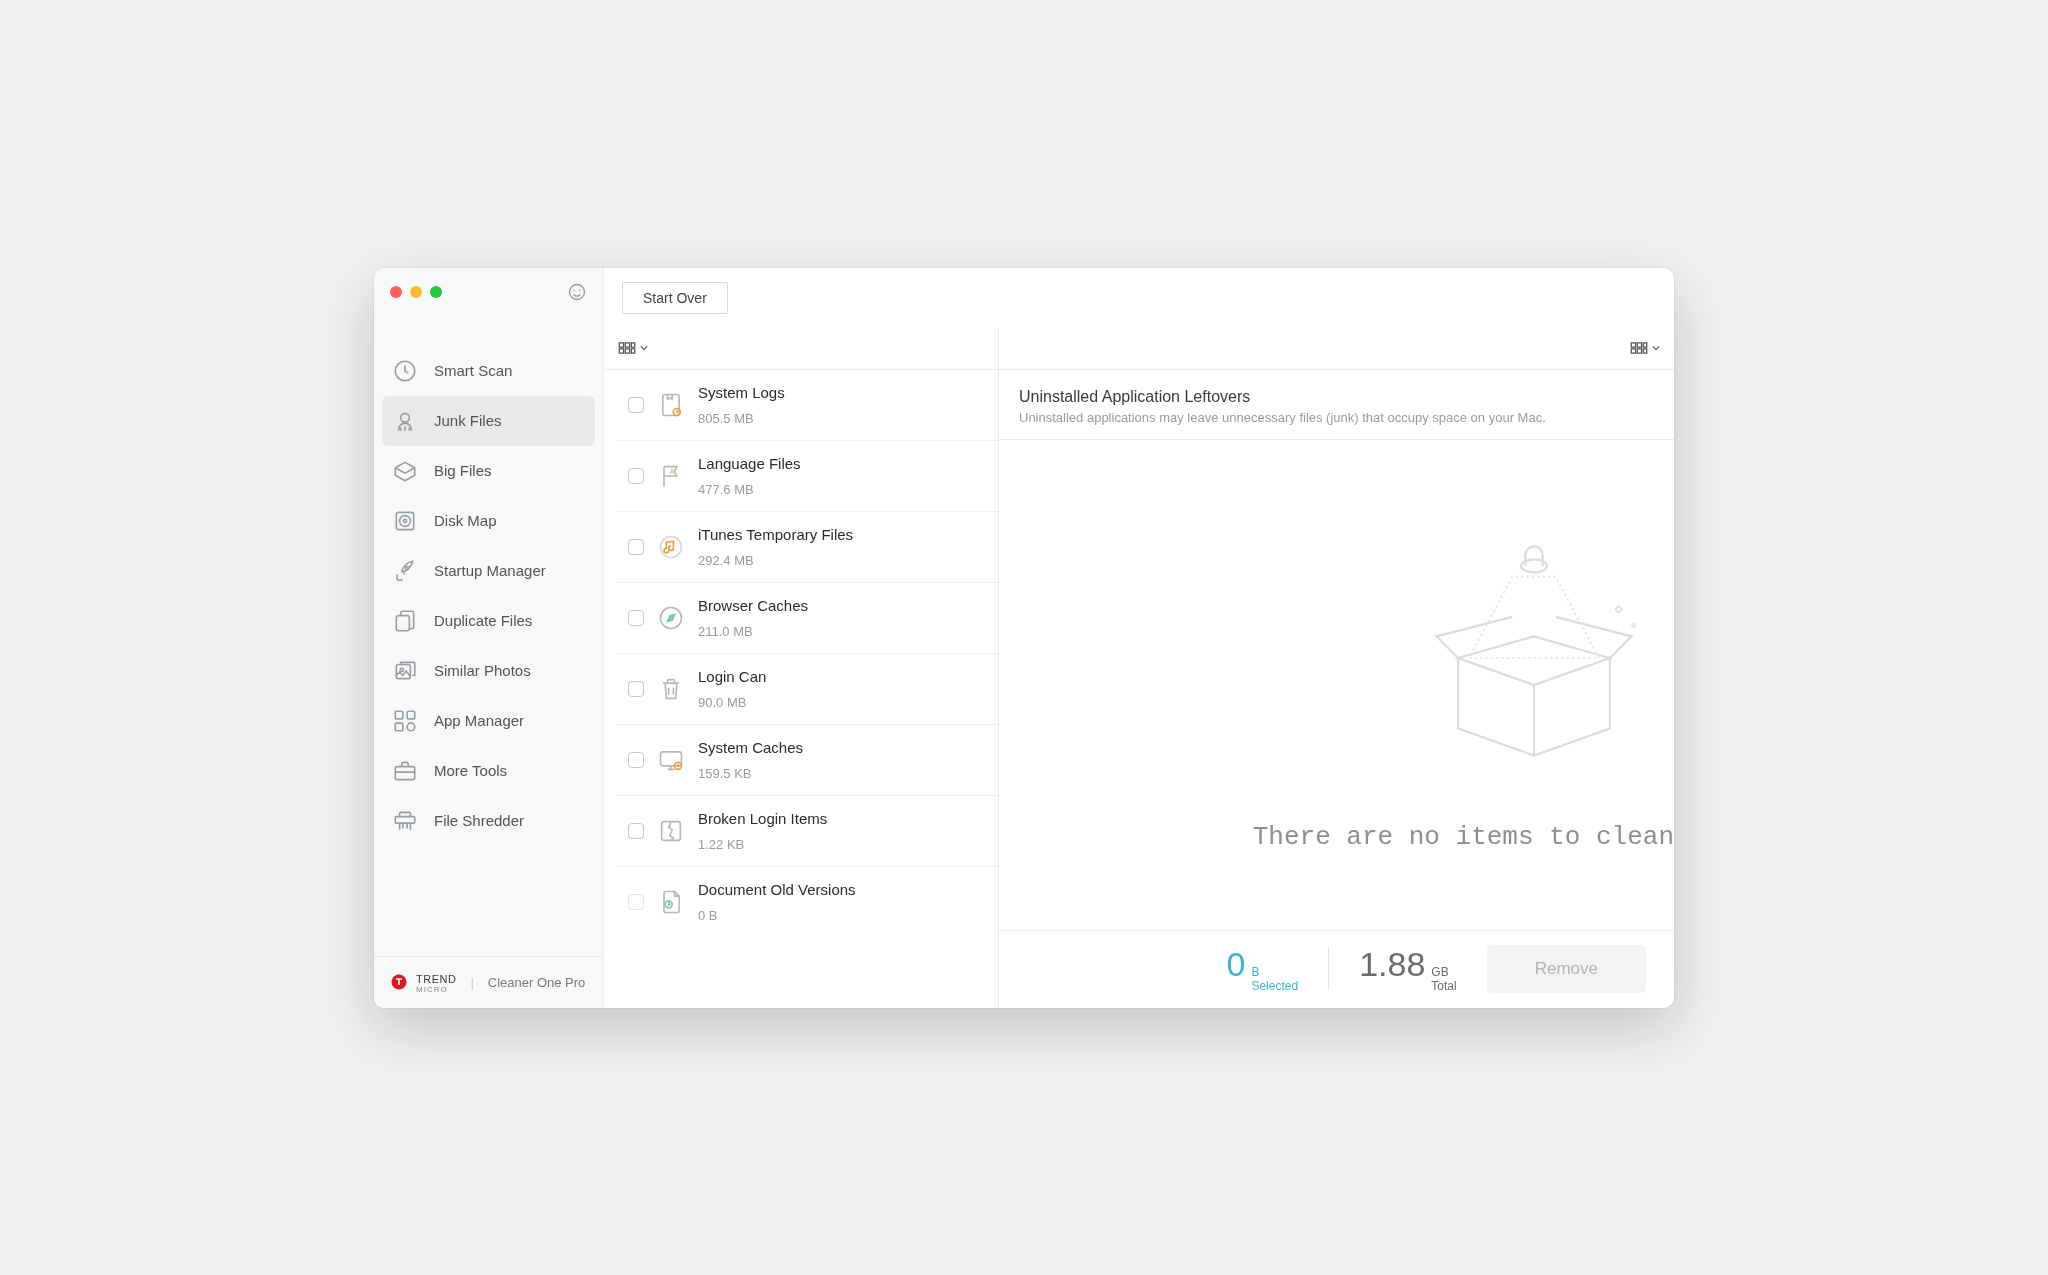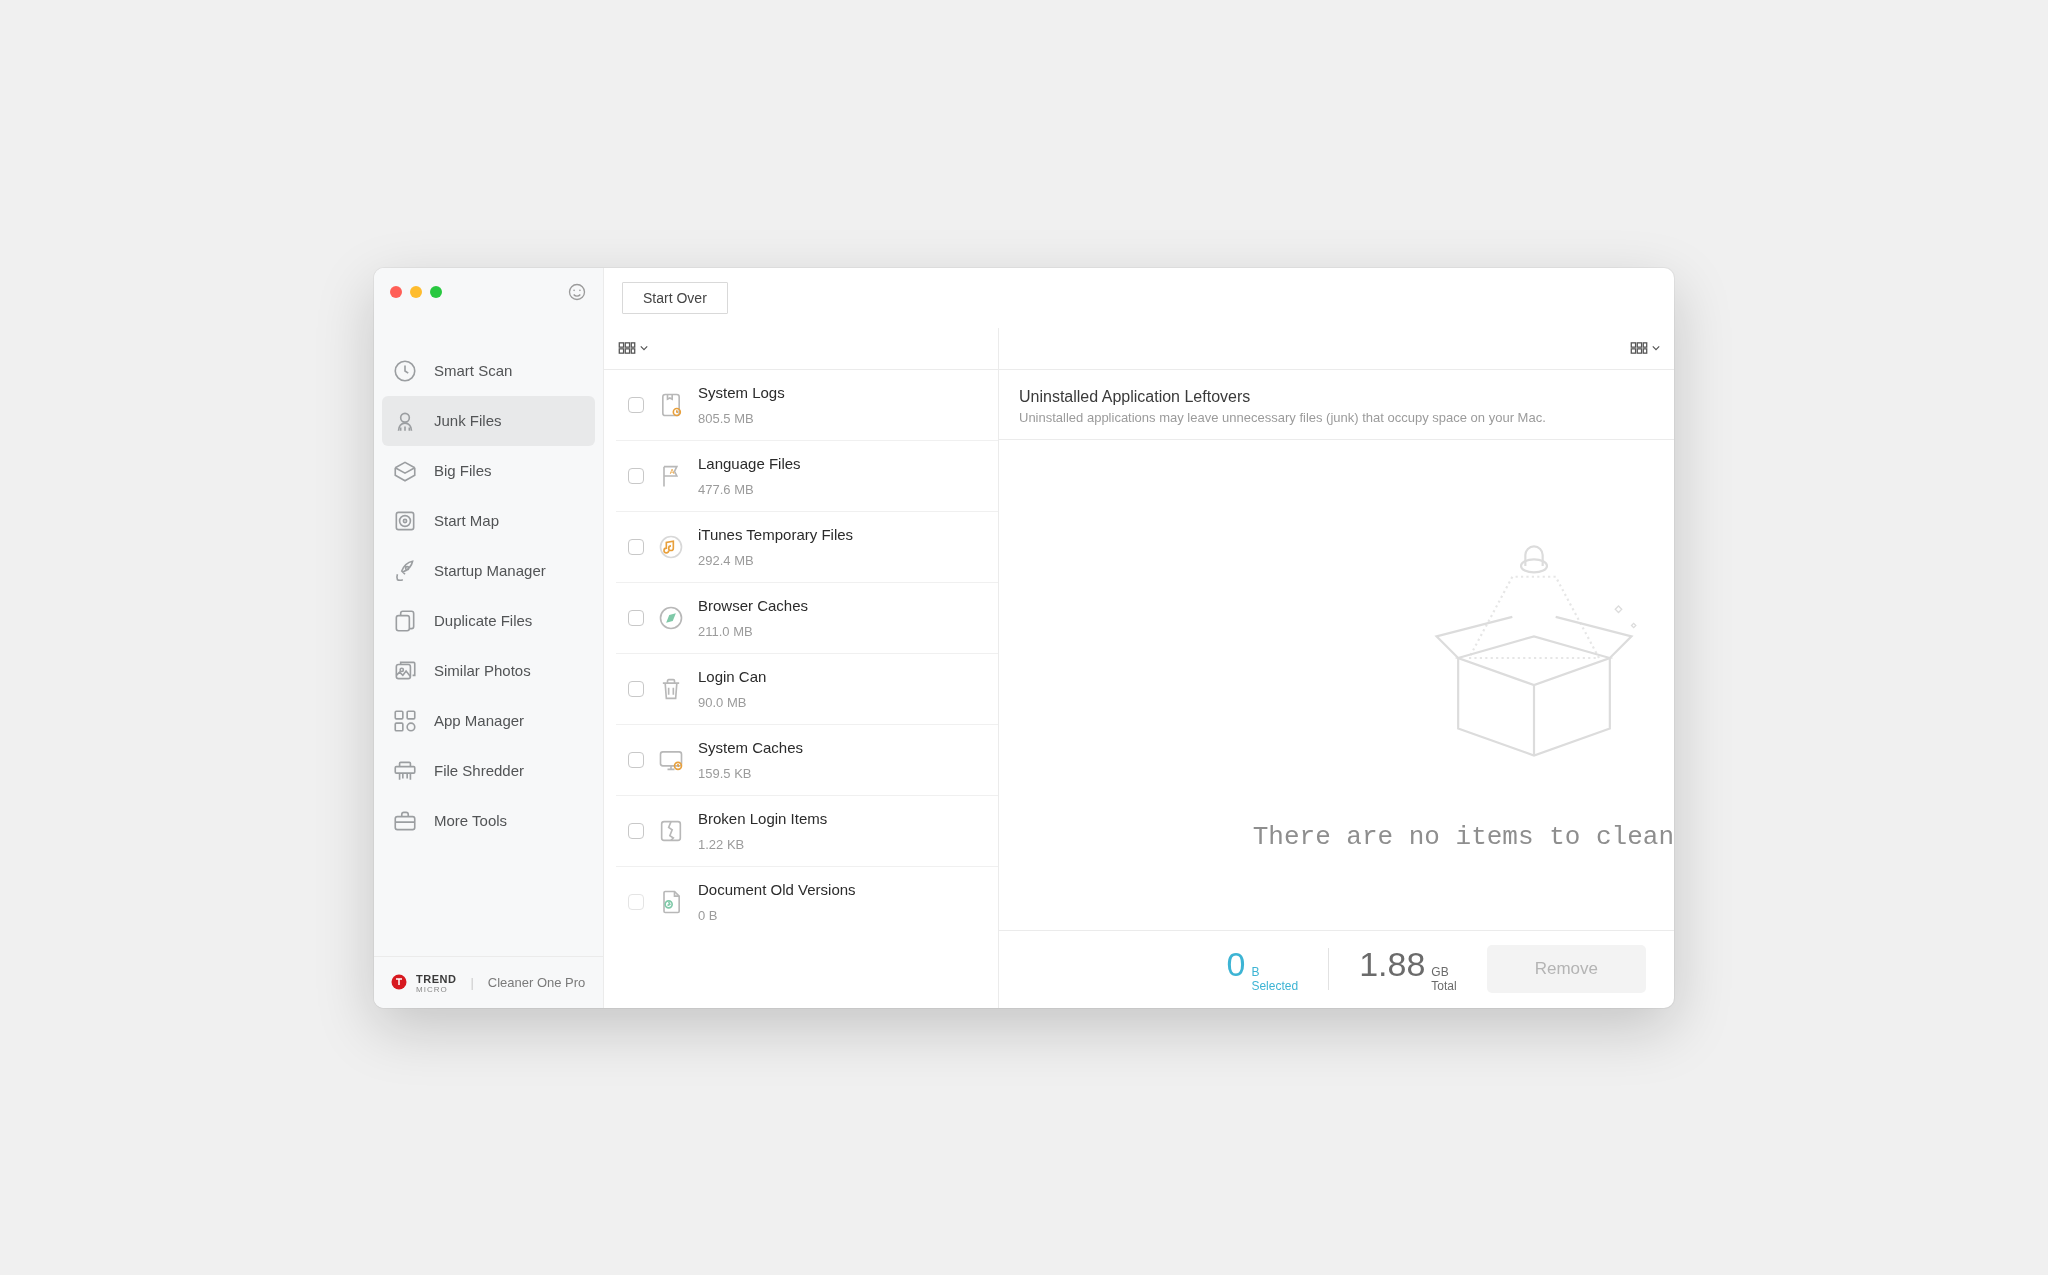--- a/index.html
+++ b/index.html
@@ -73,21 +73,21 @@
     border-top: 1px solid #ebebeb;
     display: flex;
     align-items: center;
     gap: 8px;
     font-size: 13px;
     color: #6a6a6a;
   }
   .brand-logo {
     width: 18px; height: 18px;
   }
-  .brand-text { font-weight: 700; letter-spacing: 0.5px; font-size: 11px; color: #3a3a3a;}
+  .brand-text { font-weight: 400; letter-spacing: 0.5px; font-size: 11px; color: #3a3a3a;}
   .brand-sub { font-size: 8px; color: #888; letter-spacing: 1px; display:block; line-height:1;}
   .footer-divider { color: #ccc; margin: 0 6px; }
   .app-name { color: #7a7a7a; font-size: 13px; }
 
   
   .main {
     flex: 1;
     display: flex;
     flex-direction: column;
   }
@@ -272,21 +272,21 @@
         <span>Big Files</span>
       </div>
       <div class="nav-item">
         <span class="nav-icon">
             <svg viewBox="0 0 24 24" width="26" height="26" fill="none" stroke="currentColor" stroke-width="1.5">
               <rect x="4" y="4" width="16" height="16" rx="2"></rect>
               <circle cx="12" cy="12" r="5"></circle>
               <circle cx="12" cy="12" r="1.5"></circle>
             </svg>
           </span>
-        <span>Start Map</span>
+        <span>Disk Map</span>
       </div>
       <div class="nav-item">
         <span class="nav-icon">
             <svg viewBox="0 0 24 24" width="26" height="26" fill="none" stroke="currentColor" stroke-width="1.5">
               <path d="M5 15c-1 3 0 5 0 5s2 1 5 0M12 15l-3-3c2-5 5-8 10-9-1 5-4 8-9 10zM14 8a1.5 1.5 0 110 3 1.5 1.5 0 010-3z"></path>
             </svg>
           </span>
         <span>Startup Manager</span>
       </div>
       <div class="nav-item">
@@ -316,34 +316,34 @@
               <rect x="14" y="3" width="7" height="7" rx="1"></rect>
               <rect x="3" y="14" width="7" height="7" rx="1"></rect>
               <circle cx="17.5" cy="17.5" r="3.5"></circle>
             </svg>
           </span>
         <span>App Manager</span>
       </div>
       <div class="nav-item">
         <span class="nav-icon">
             <svg viewBox="0 0 24 24" width="26" height="26" fill="none" stroke="currentColor" stroke-width="1.5">
+              <rect x="3" y="8" width="18" height="12" rx="2"></rect>
+              <path d="M9 8V6a2 2 0 012-2h2a2 2 0 012 2v2M3 13h18"></path>
+            </svg>
+          </span>
+        <span>More Tools</span>
+      </div>
+      <div class="nav-item">
+        <span class="nav-icon">
+            <svg viewBox="0 0 24 24" width="26" height="26" fill="none" stroke="currentColor" stroke-width="1.5">
               <rect x="3" y="8" width="18" height="6" rx="1"></rect>
               <path d="M7 8V5a1 1 0 011-1h8a1 1 0 011 1v3M7 14v6M10 14v5M14 14v5M17 14v6"></path>
             </svg>
           </span>
         <span>File Shredder</span>
-      </div>
-      <div class="nav-item">
-        <span class="nav-icon">
-            <svg viewBox="0 0 24 24" width="26" height="26" fill="none" stroke="currentColor" stroke-width="1.5">
-              <rect x="3" y="8" width="18" height="12" rx="2"></rect>
-              <path d="M9 8V6a2 2 0 012-2h2a2 2 0 012 2v2M3 13h18"></path>
-            </svg>
-          </span>
-        <span>More Tools</span>
       </div>
     </div>
 
     <div class="footer-brand">
       <span class="brand-logo">
         <svg viewBox="0 0 24 24" width="18" height="18">
             <circle cx="12" cy="12" r="10" fill="#d71920"></circle>
             <path d="M8 8h8M12 8v8" stroke="#fff" stroke-width="2"></path>
           </svg>
       </span>

